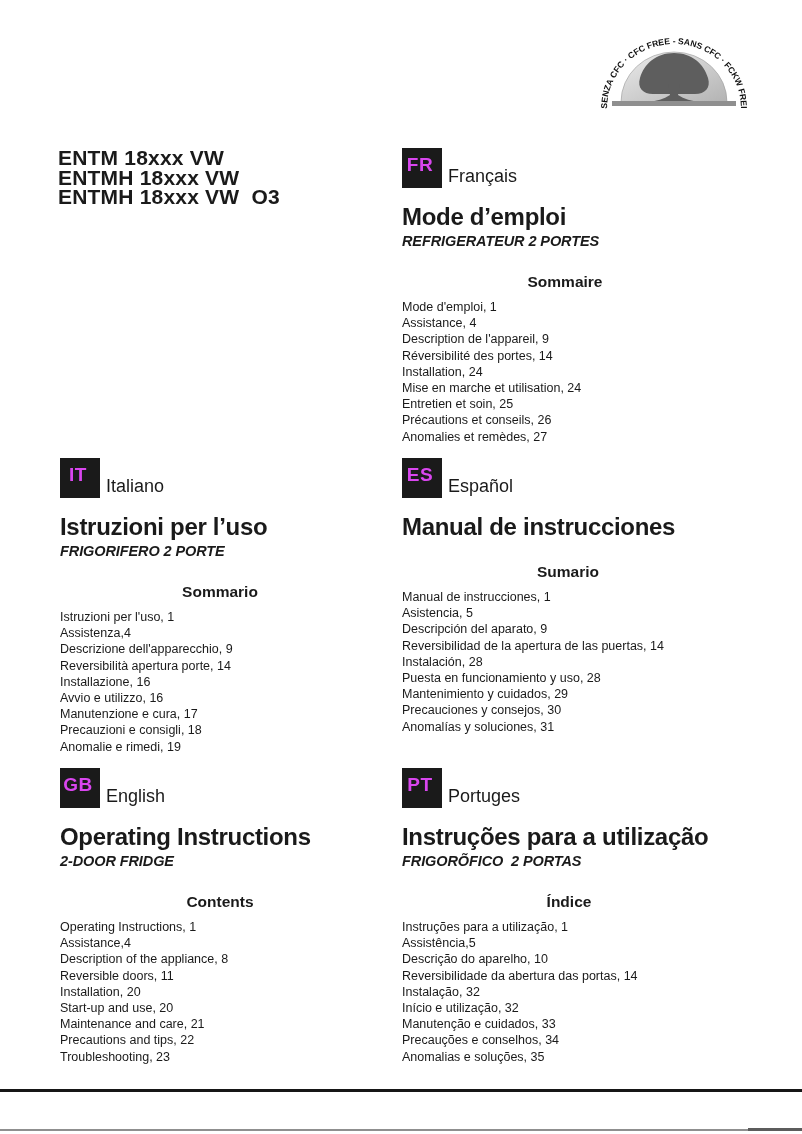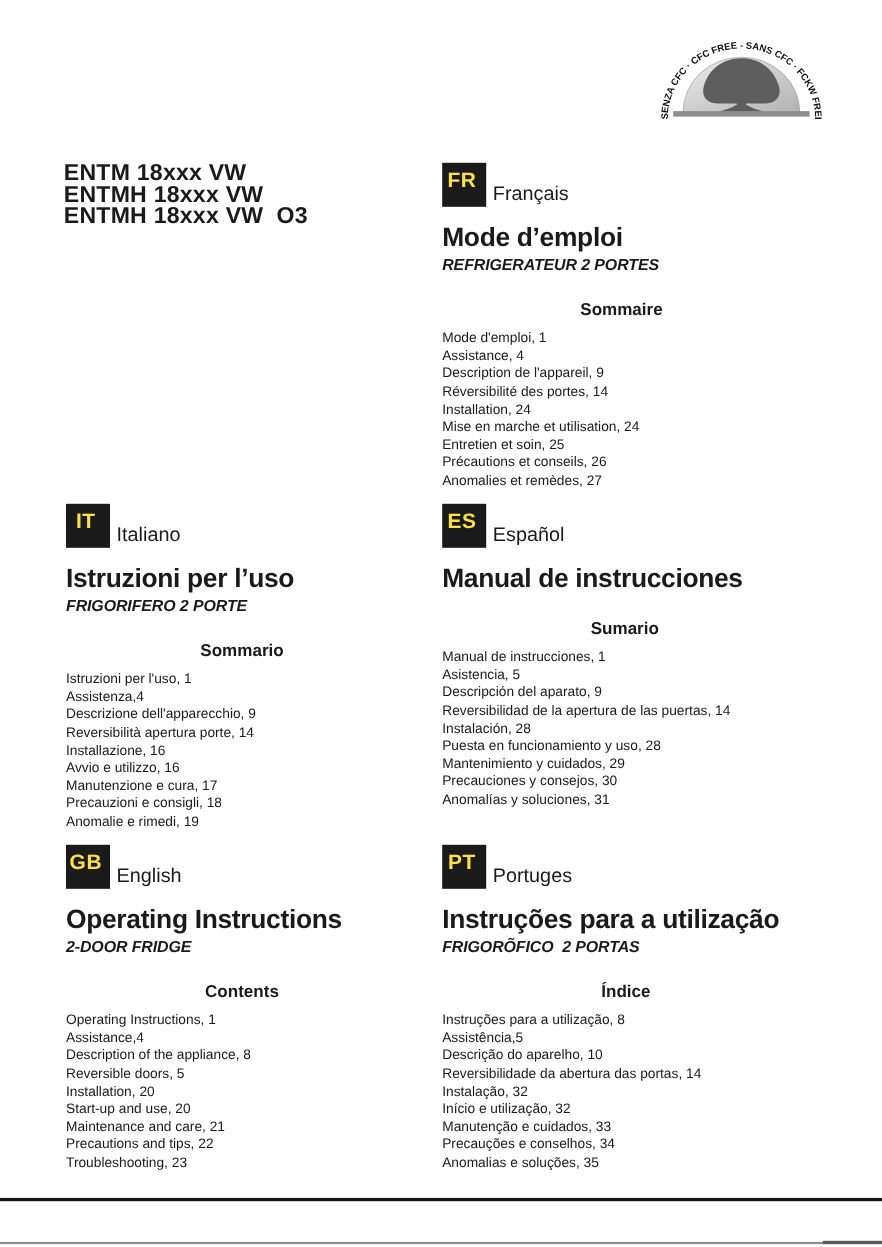--- a/index.html
+++ b/index.html
@@ -17,21 +17,21 @@
   .models{left:58px;top:148px;}
   .model-line{
     font-weight:bold;font-size:21px;line-height:19.5px;
     white-space:pre;letter-spacing:.2px;
   }
 
   
   .lang-section{position:absolute;}
   .badge-row{display:flex;align-items:flex-end;gap:6px;height:40px;}
   .badge{
-    width:40px;height:40px;background:#1a1a1a;color:#fde047;
+    width:40px;height:40px;background:#1a1a1a;color:#d946ef;
     display:flex;align-items:center;justify-content:center;
     font-weight:bold;font-size:19px;letter-spacing:.5px;
     box-sizing:border-box;padding-bottom:6px;padding-right:4px;
   }
   .badge-label{font-weight:normal;font-size:18px;padding-bottom:1px;}
   .title{
     margin:15px 0 0 0;font-weight:bold;font-size:24px;line-height:27px;
     letter-spacing:-.3px;white-space:pre;
   }
   .subtitle{
@@ -160,41 +160,41 @@
     </div>
     <div class="badge-label">English</div>
   </div>
   <h1 class="title">Operating Instructions</h1>
   <h2 class="subtitle">2-DOOR FRIDGE</h2>
   <div class="toc-heading">Contents</div>
   <div class="toc">
       <div class="toc-line">Operating Instructions, 1</div>
       <div class="toc-line">Assistance,4</div>
       <div class="toc-line">Description of the appliance, 8</div>
-      <div class="toc-line">Reversible doors, 5</div>
+      <div class="toc-line">Reversible doors, 11</div>
       <div class="toc-line">Installation, 20</div>
       <div class="toc-line">Start-up and use, 20</div>
       <div class="toc-line">Maintenance and care, 21</div>
       <div class="toc-line">Precautions and tips, 22</div>
       <div class="toc-line">Troubleshooting, 23</div>
     </div>
 </section>
 
 <section class="lang-section" style="left:402px;top:768px;width:334px;">
   <div class="badge-row">
     <div class="badge">
       <span>PT</span>
     </div>
     <div class="badge-label">Portuges</div>
   </div>
   <h1 class="title">Instruções para a utilização</h1>
   <h2 class="subtitle">FRIGORÕFICO  2 PORTAS</h2>
   <div class="toc-heading">Índice</div>
   <div class="toc">
-      <div class="toc-line">Instruções para a utilização, 8</div>
+      <div class="toc-line">Instruções para a utilização, 1</div>
       <div class="toc-line">Assistência,5</div>
       <div class="toc-line">Descrição do aparelho, 10</div>
       <div class="toc-line">Reversibilidade da abertura das portas, 14</div>
       <div class="toc-line">Instalação, 32</div>
       <div class="toc-line">Início e utilização, 32</div>
       <div class="toc-line">Manutenção e cuidados, 33</div>
       <div class="toc-line">Precauções e conselhos, 34</div>
       <div class="toc-line">Anomalias e soluções, 35</div>
     </div>
 </section>

